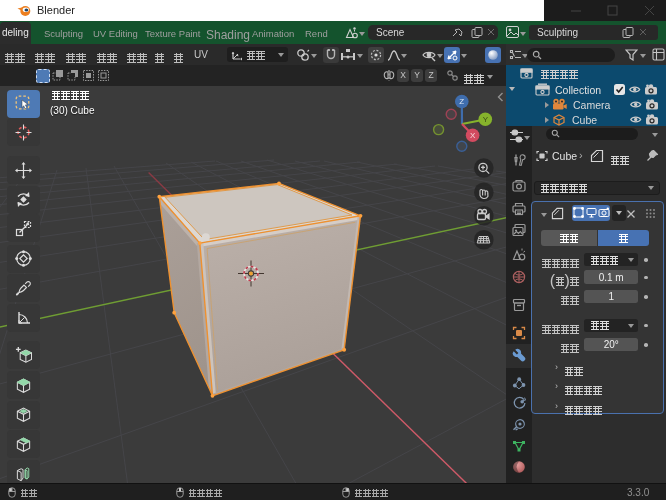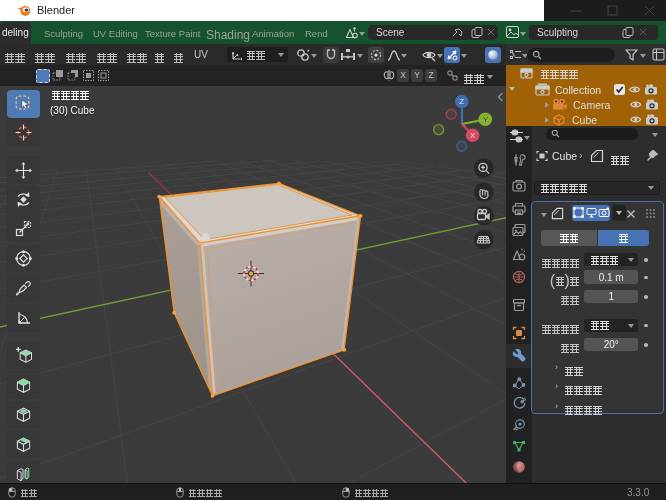--- a/index.html
+++ b/index.html
@@ -392,21 +392,21 @@
         </div>
 <div class="tb" style="top:374px">
           <svg viewBox="0 0 18 18" fill="none">
             <path d="M2.5 4.8v8.8l4 2V6.8zM2.5 4.8l4-1.9 2 .9v8.9l-2 2.9" stroke="#ddd" stroke-width="1.05"></path>
             <path d="M10.8 3.9v8.9l2 .9V4.9zM10.8 3.9l2-1.9 1.8.8v8.9l-1.8 2-2-1z" stroke="#93d8a9" stroke-width="1.05"></path>
           </svg>
         </div>
 </div>
 </div>
 
-<div class="ab" id="outliner" style="left:506px;top:44px;width:160px;height:82px;background:#a16207;color:#cfcfcf">
+<div class="ab" id="outliner" style="left:506px;top:44px;width:160px;height:82px;background:#0c4a6e;color:#cfcfcf">
 <div class="ab" style="left:0;top:0;width:160px;height:21px;background:#2e2e2e"></div>
 <svg class="ab" style="left:3px;top:4px" width="13" height="13" viewBox="0 0 13 13" fill="none" stroke="#b9b9b9" stroke-width="1.1">
         <path d="M1.5 2.5h2v2h-2zM6 3.5h6M1.5 8.5h2v2h-2zM6 9.5h6M3.5 4.5l2 4"></path>
       </svg>
 <i class="ab td" style="left:16px;top:10px"></i>
 <div class="ab row" style="left:21px;top:3.5px;width:88px;height:14px;background:#1d1d1d;border-radius:7px;padding:0 5px">
 <svg width="10" height="10" viewBox="0 0 10 10" fill="none" stroke="#aaa" stroke-width="1.2">
           <circle cx="4.2" cy="4.2" r="2.8"></circle>
           <path d="M6.5 6.5L9 9"></path>
         </svg>

